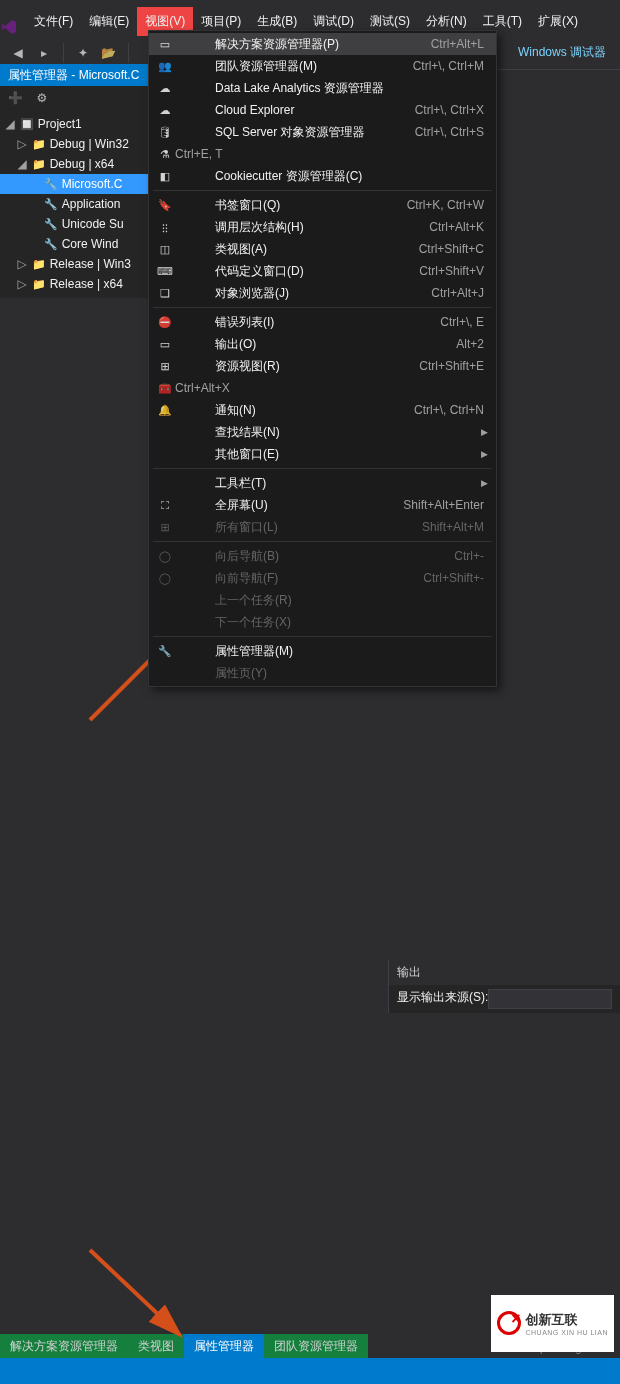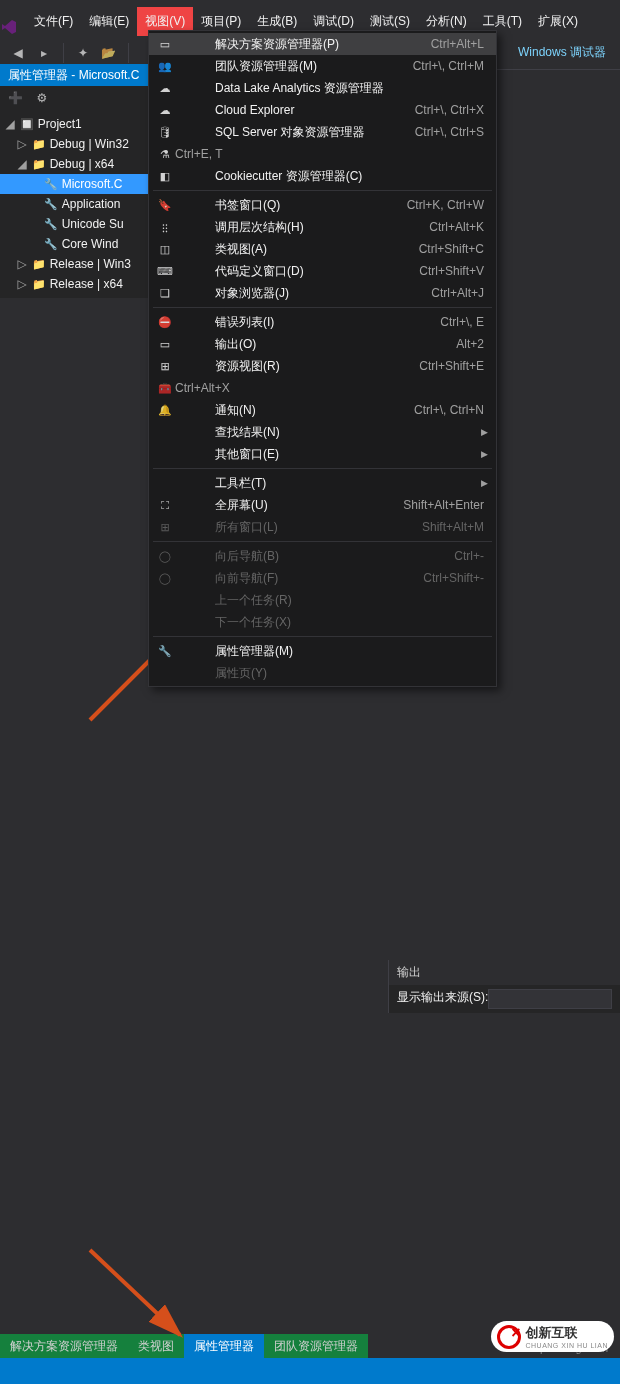--- a/index.html
+++ b/index.html
@@ -35,21 +35,21 @@
 .dd-sep { height:1px; background:#333337; margin:3px 4px; }
 .output-panel { position:absolute; right:0; top:960px; width:232px; background:#252526; border-left:1px solid #3f3f46; }
 .output-title { background:#2d2d30; padding:4px 8px; color:#d0d0d0; }
 .output-row { display:flex; padding:4px 8px; }
 .output-select { flex:1; height:20px; background:#333337; border:1px solid #3f3f46; }
 .bottom-tabs { position:absolute; left:0; bottom:26px; height:24px; display:flex; background:#15803d; }
 .btab { padding:4px 10px; color:#d0d0d0; cursor:default; }
 .btab.active { background:#007acc; color:#fff; }
 .statusbar { position:absolute; left:0; bottom:0; right:0; height:26px; background:#007acc; display:flex; align-items:center; }
 .watermark { position:absolute; right:12px; bottom:30px; color:#888; font-size:11px; }
-.logo-bottom { position:absolute; right:6px; bottom:32px; display:flex; align-items:center; gap:4px; background:#fff; padding:3px 6px; color:#333;border-radius:16px; }
+.logo-bottom { position:absolute; right:6px; bottom:32px; display:flex; gap:4px; background:#fff; padding:16px 6px; color:#333; }
 .logo-bottom .cx { width:24px; height:24px; border:3px solid #d00; border-radius:50%; position:relative; }
 .logo-bottom .cx:after { content:"×"; position:absolute; right:-2px; top:-4px; color:#d00; font-size:16px; font-weight:bold; }
 .logo-bottom .txt1 { font-weight:bold; font-size:13px; }
 .logo-bottom .txt2 { font-size:7px; color:#888; letter-spacing:.5px; }
 svg.arrow { position:absolute; pointer-events:none; z-index:40; }
 </style>
 </head>
 <body>
 
 <div class="menubar">

